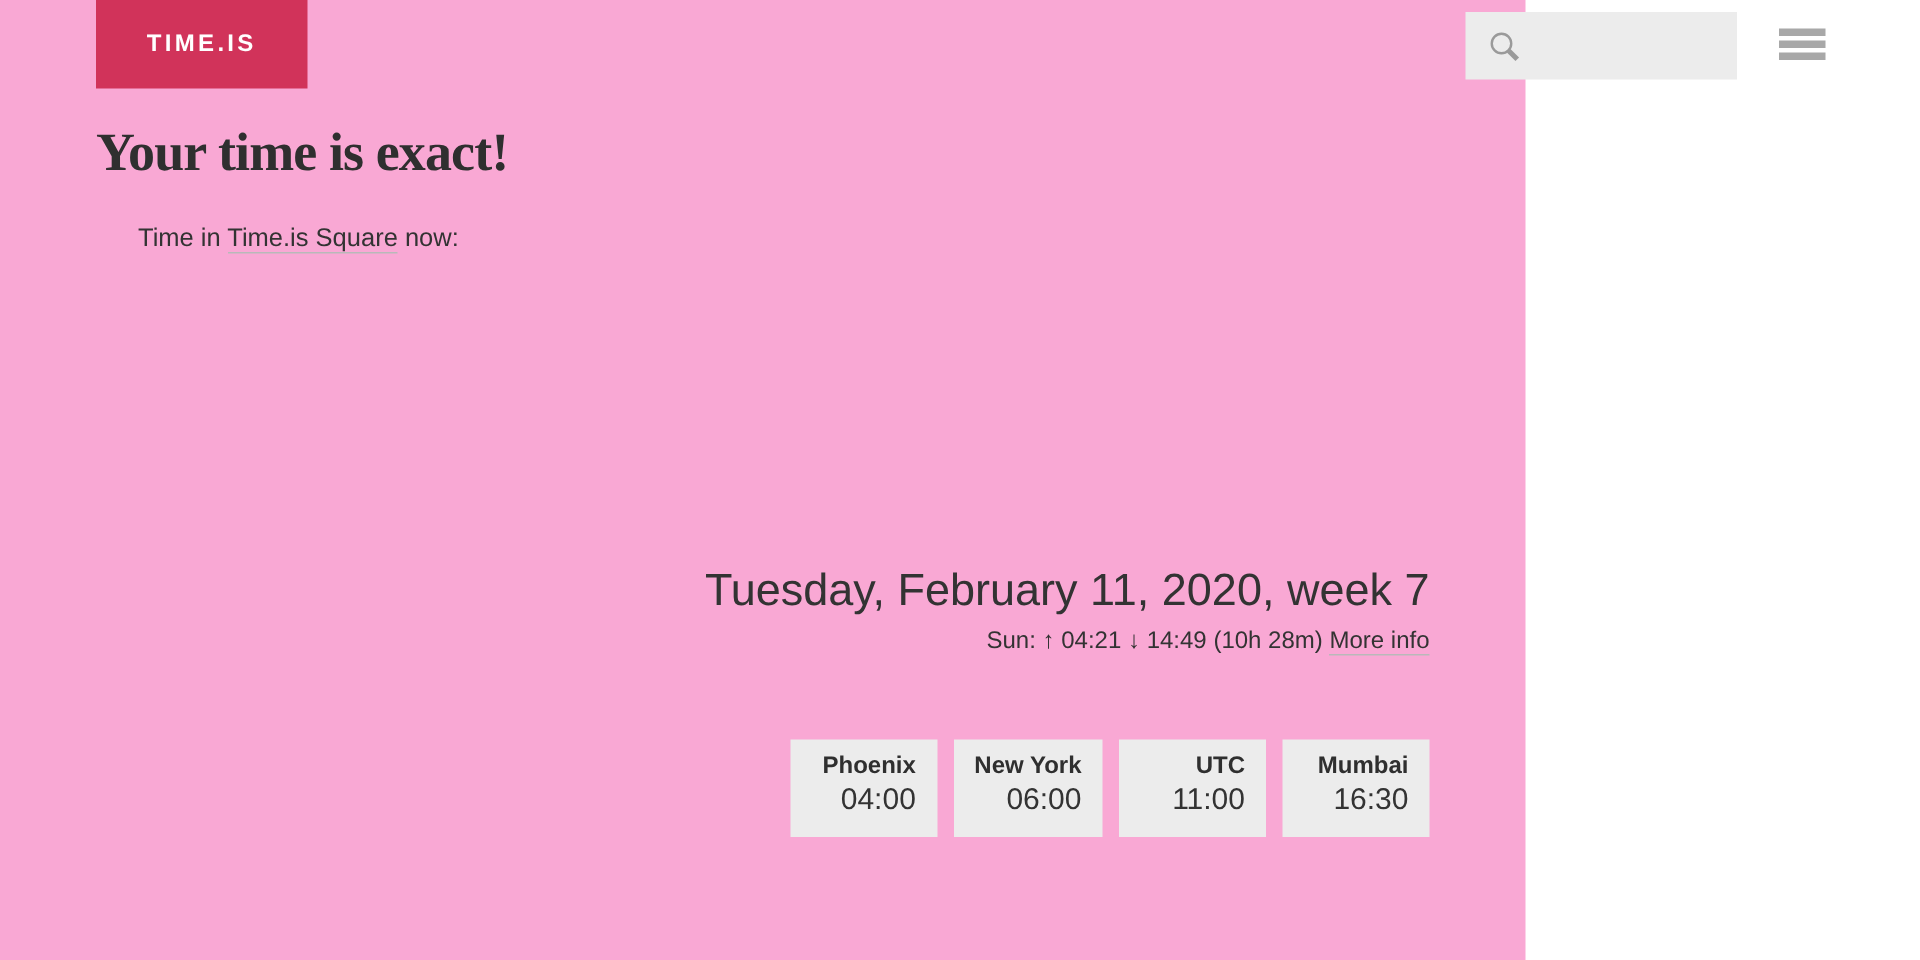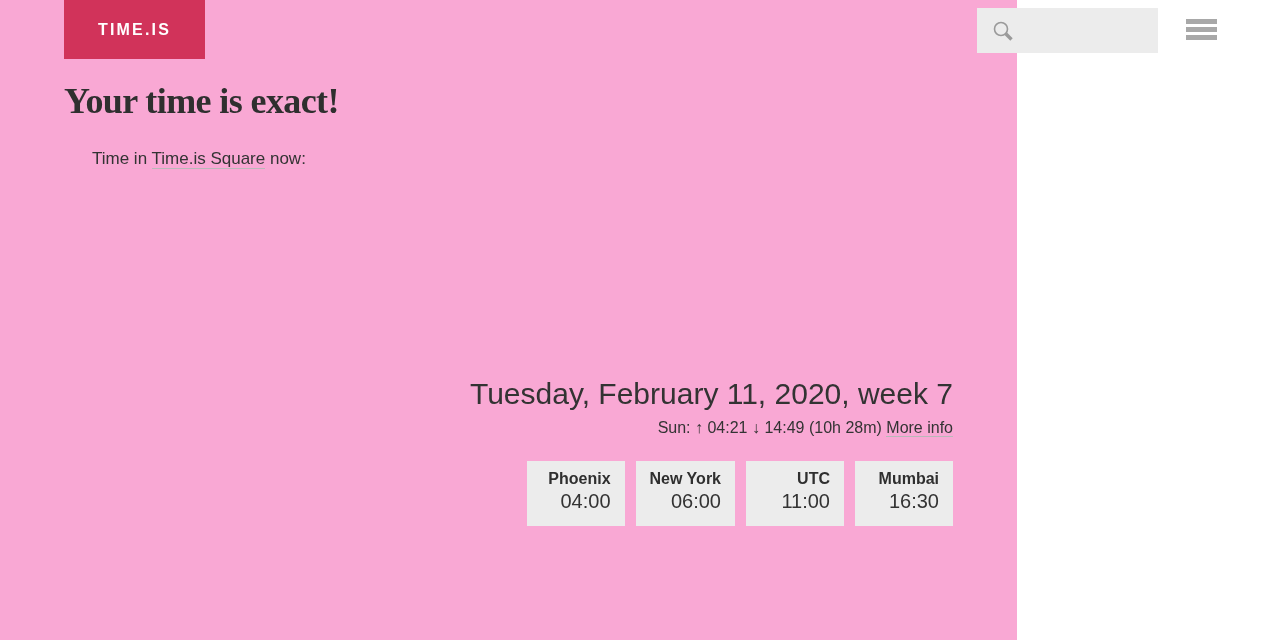--- a/index.html
+++ b/index.html
@@ -189,20 +189,21 @@
   .city-box {
     background: #ececec;
     height: 65px;
     padding: 10px 14px 16px 14px;
     text-align: right;
     display: flex;
     flex-direction: column;
     justify-content: center;
     cursor: pointer;
     min-width: 98px;
+    margin-top: 32px;
   }
   .city-name {
     font-size: 16px;
     font-weight: bold;
     color: #2f2f2f;
     line-height: 20px;
     white-space: nowrap;
   }
   .city-time {
     font-size: 20px;

